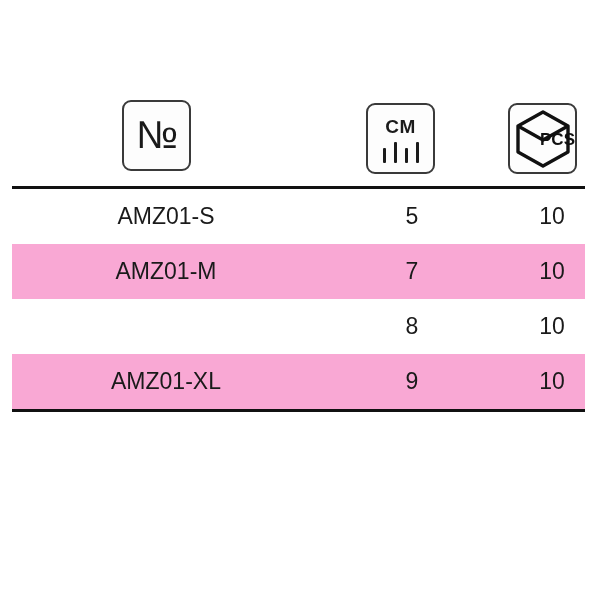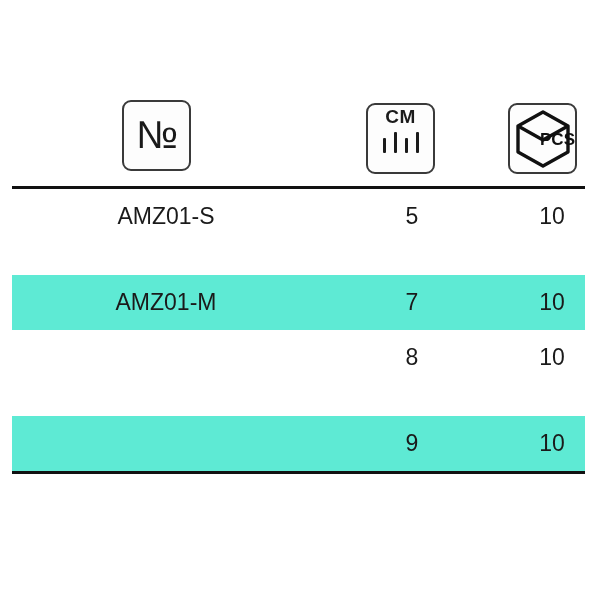--- a/index.html
+++ b/index.html
@@ -63,21 +63,21 @@
     color: #1a1a1a;
     position: relative;
     top: -1px;
   }
 
   
   .cm-stack {
     display: flex;
     flex-direction: column;
     align-items: center;
-    justify-content: flex-start;
+    justify-content: center;
     gap: 5px;
     width: 100%;
     height: 100%;
   }
   .cm-label {
     font-size: 19px;
     font-weight: 700;
     letter-spacing: 0.5px;
     color: #1b1b1b;
     line-height: 1;
@@ -140,21 +140,21 @@
   }
   .rule.bottom { background: #111111; }
 
   .row {
     position: relative;
     height: 55px;
     display: flex;
     align-items: center;
     background: #ffffff;
   }
-  .row.striped { background: #5eead4; margin-top: 31px; }
+  .row.striped { background: #f9a8d4; }
 
   .cell {
     position: absolute;
     text-align: center;
     font-size: 23px;
     font-weight: 400;
     color: #1a1a1a;
     line-height: 1;
     white-space: nowrap;
   }
@@ -223,20 +223,21 @@
       <span class="cell c-size">7</span>
       <span class="cell c-qty">10</span>
     </div>
 
     <div class="row">
       <span class="cell c-size">8</span>
       <span class="cell c-qty">10</span>
     </div>
 
     <div class="row striped">
+      <span class="cell c-name">AMZ01-XL</span>
       <span class="cell c-size">9</span>
       <span class="cell c-qty">10</span>
     </div>
 
     <div class="rule bottom"></div>
 
   </div>
 
   <div class="footer-row">
     

